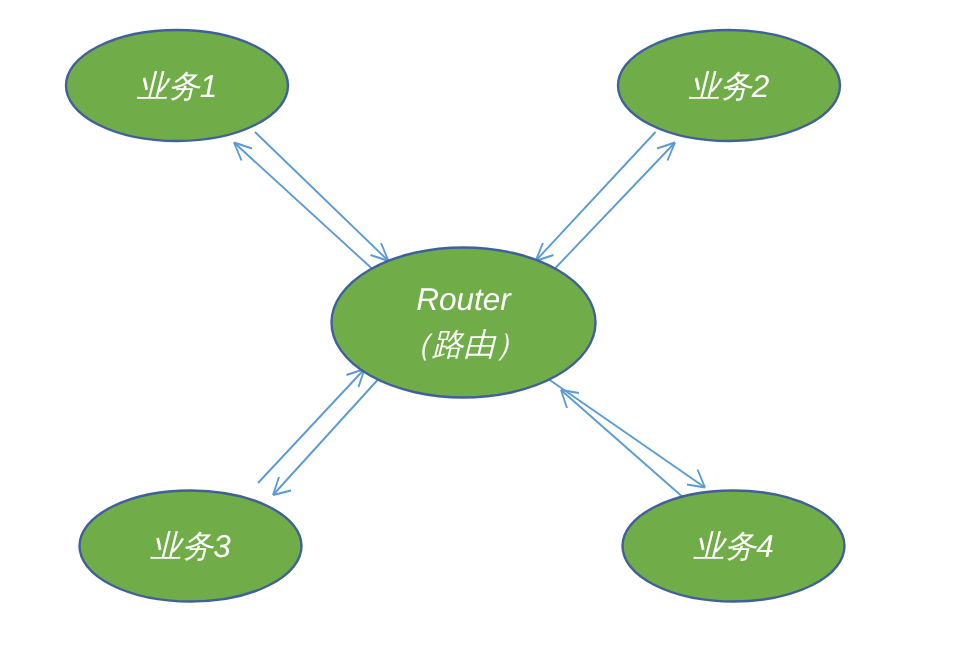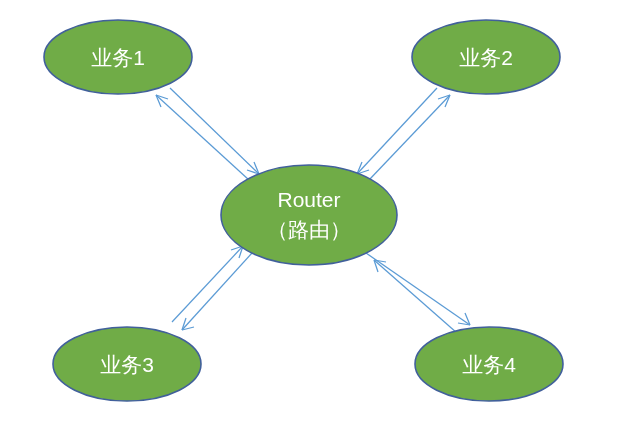--- a/index.html
+++ b/index.html
@@ -9,20 +9,21 @@
   }
   body {
     font-family: "Liberation Sans", "DejaVu Sans", sans-serif;
   }
   #canvas {
     position: relative;
     width: 635px;
     height: 425px;
     background: #ffffff;
     overflow: hidden;
+    font-style: italic;
   }
   #diagram-svg {
     position: absolute;
     left: 0;
     top: 0;
     width: 635px;
     height: 431px;
   }
   .node-ellipse {
     fill: #70AC47;

